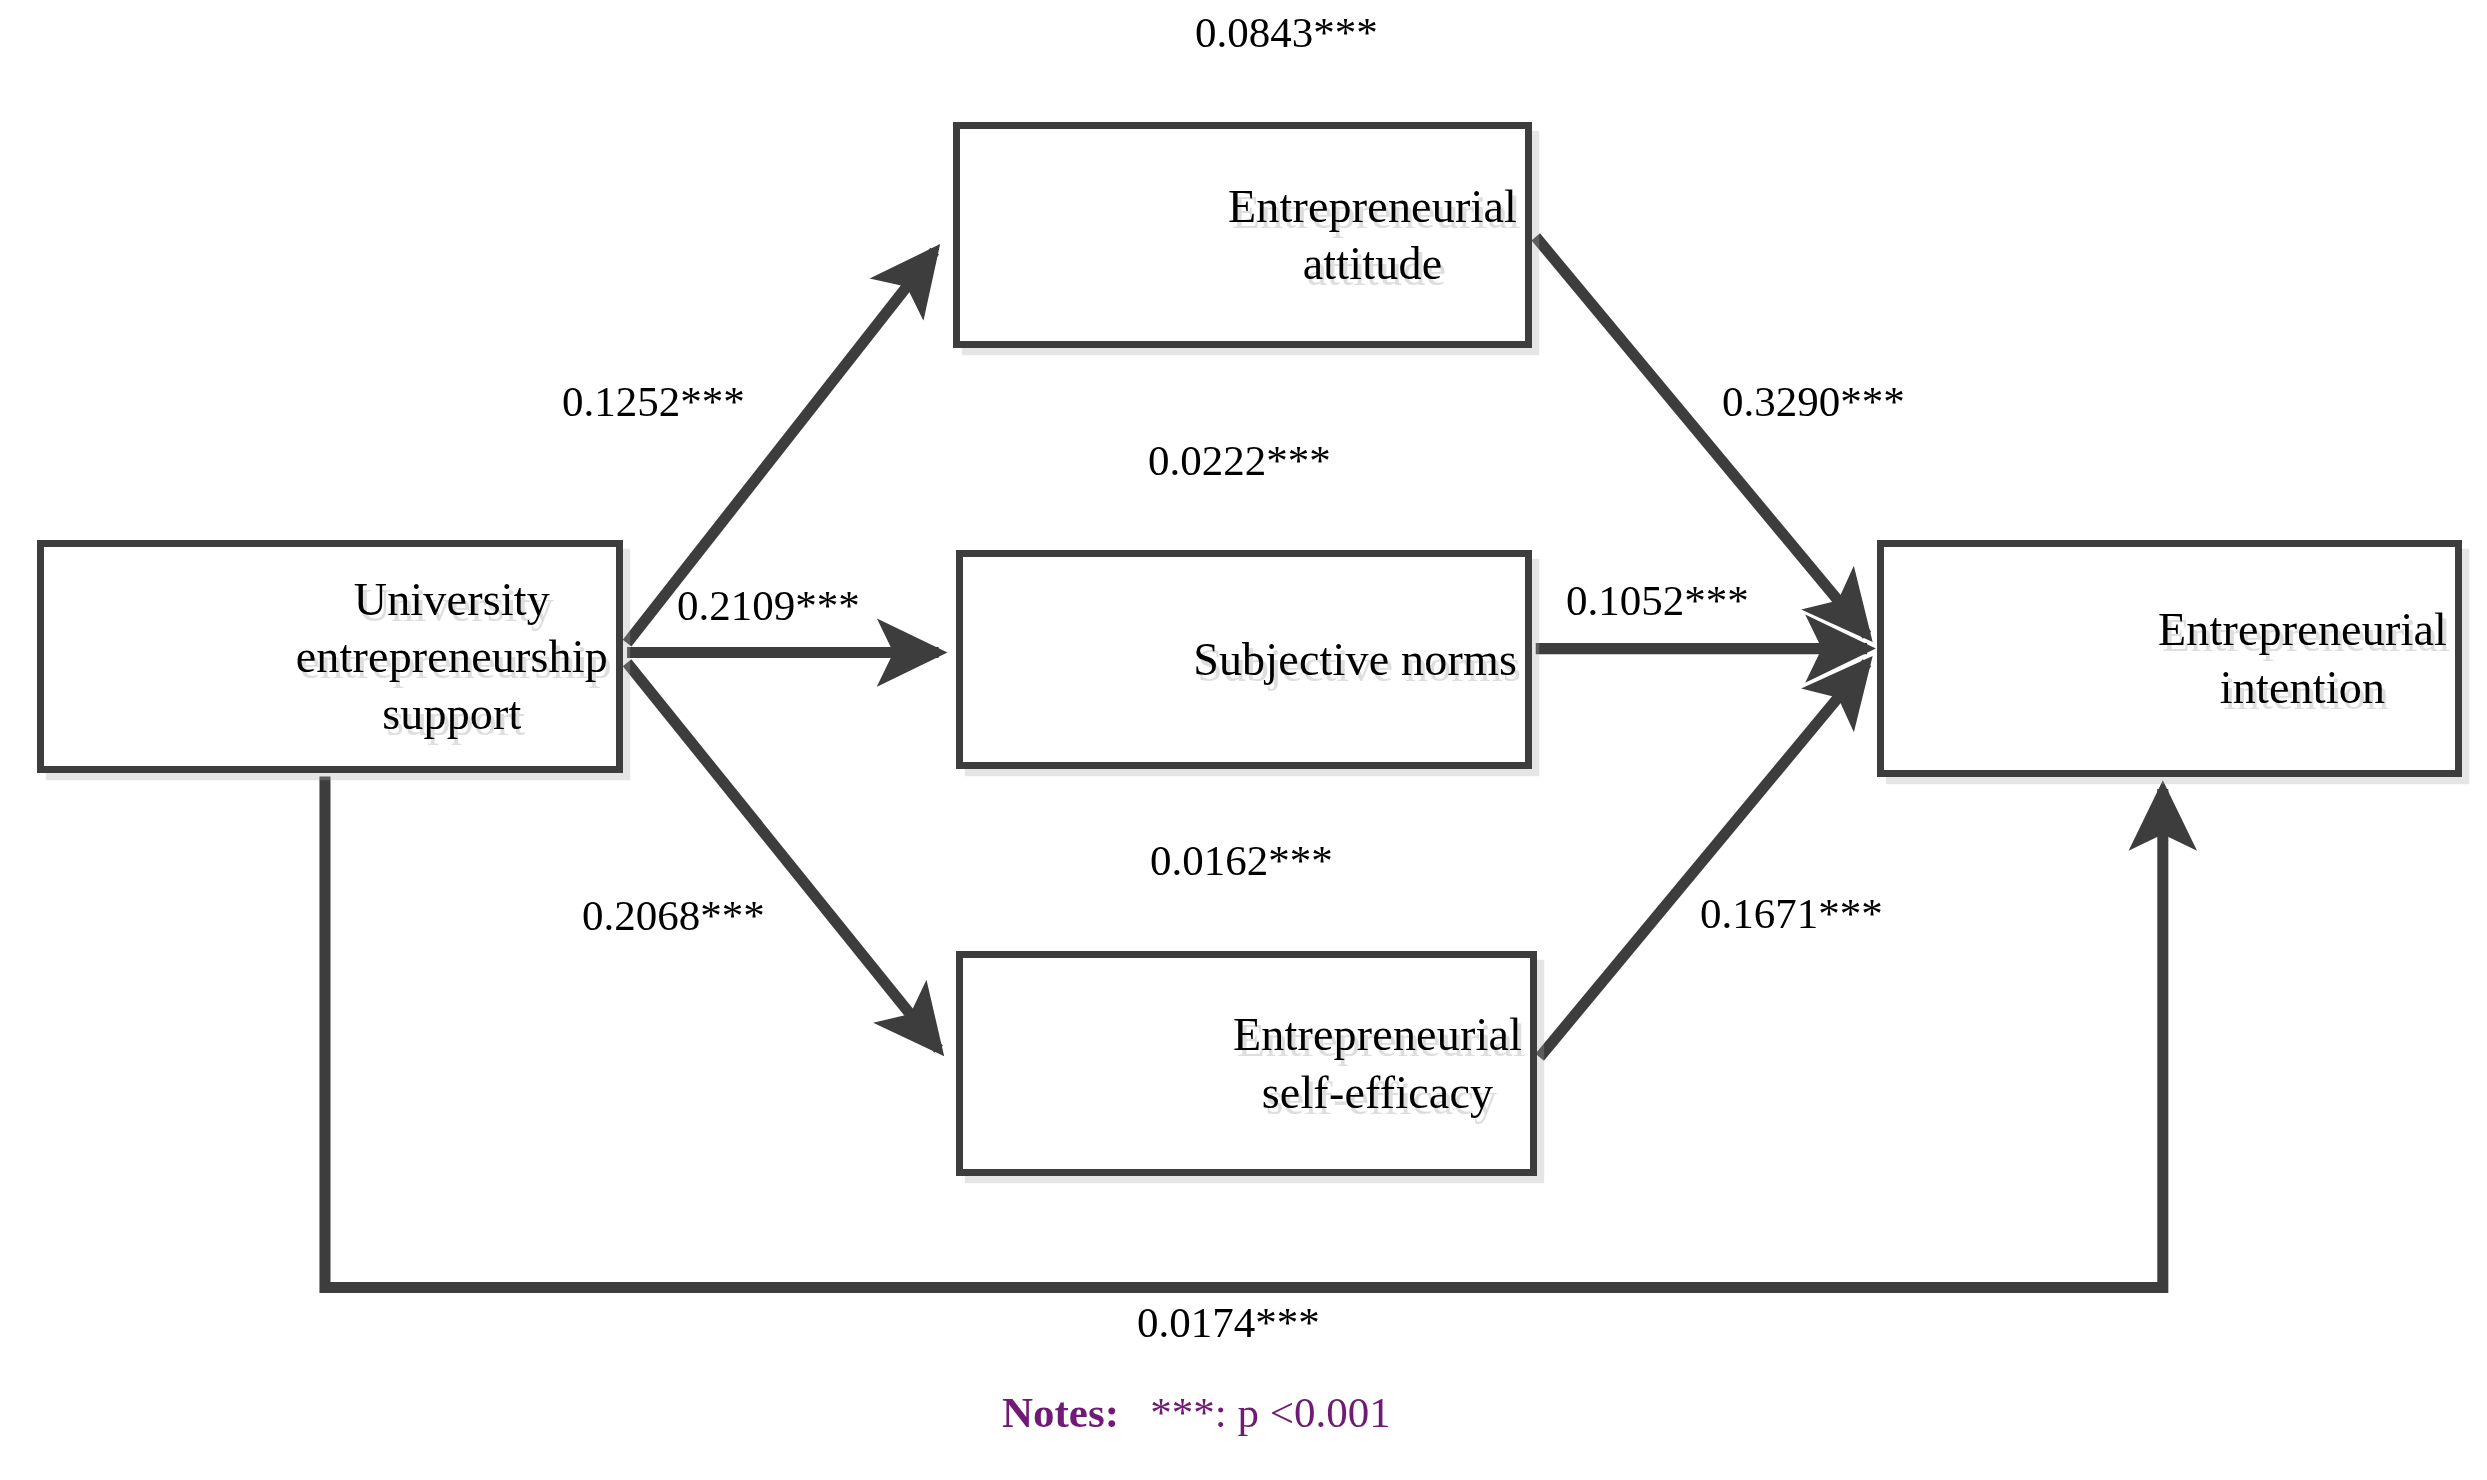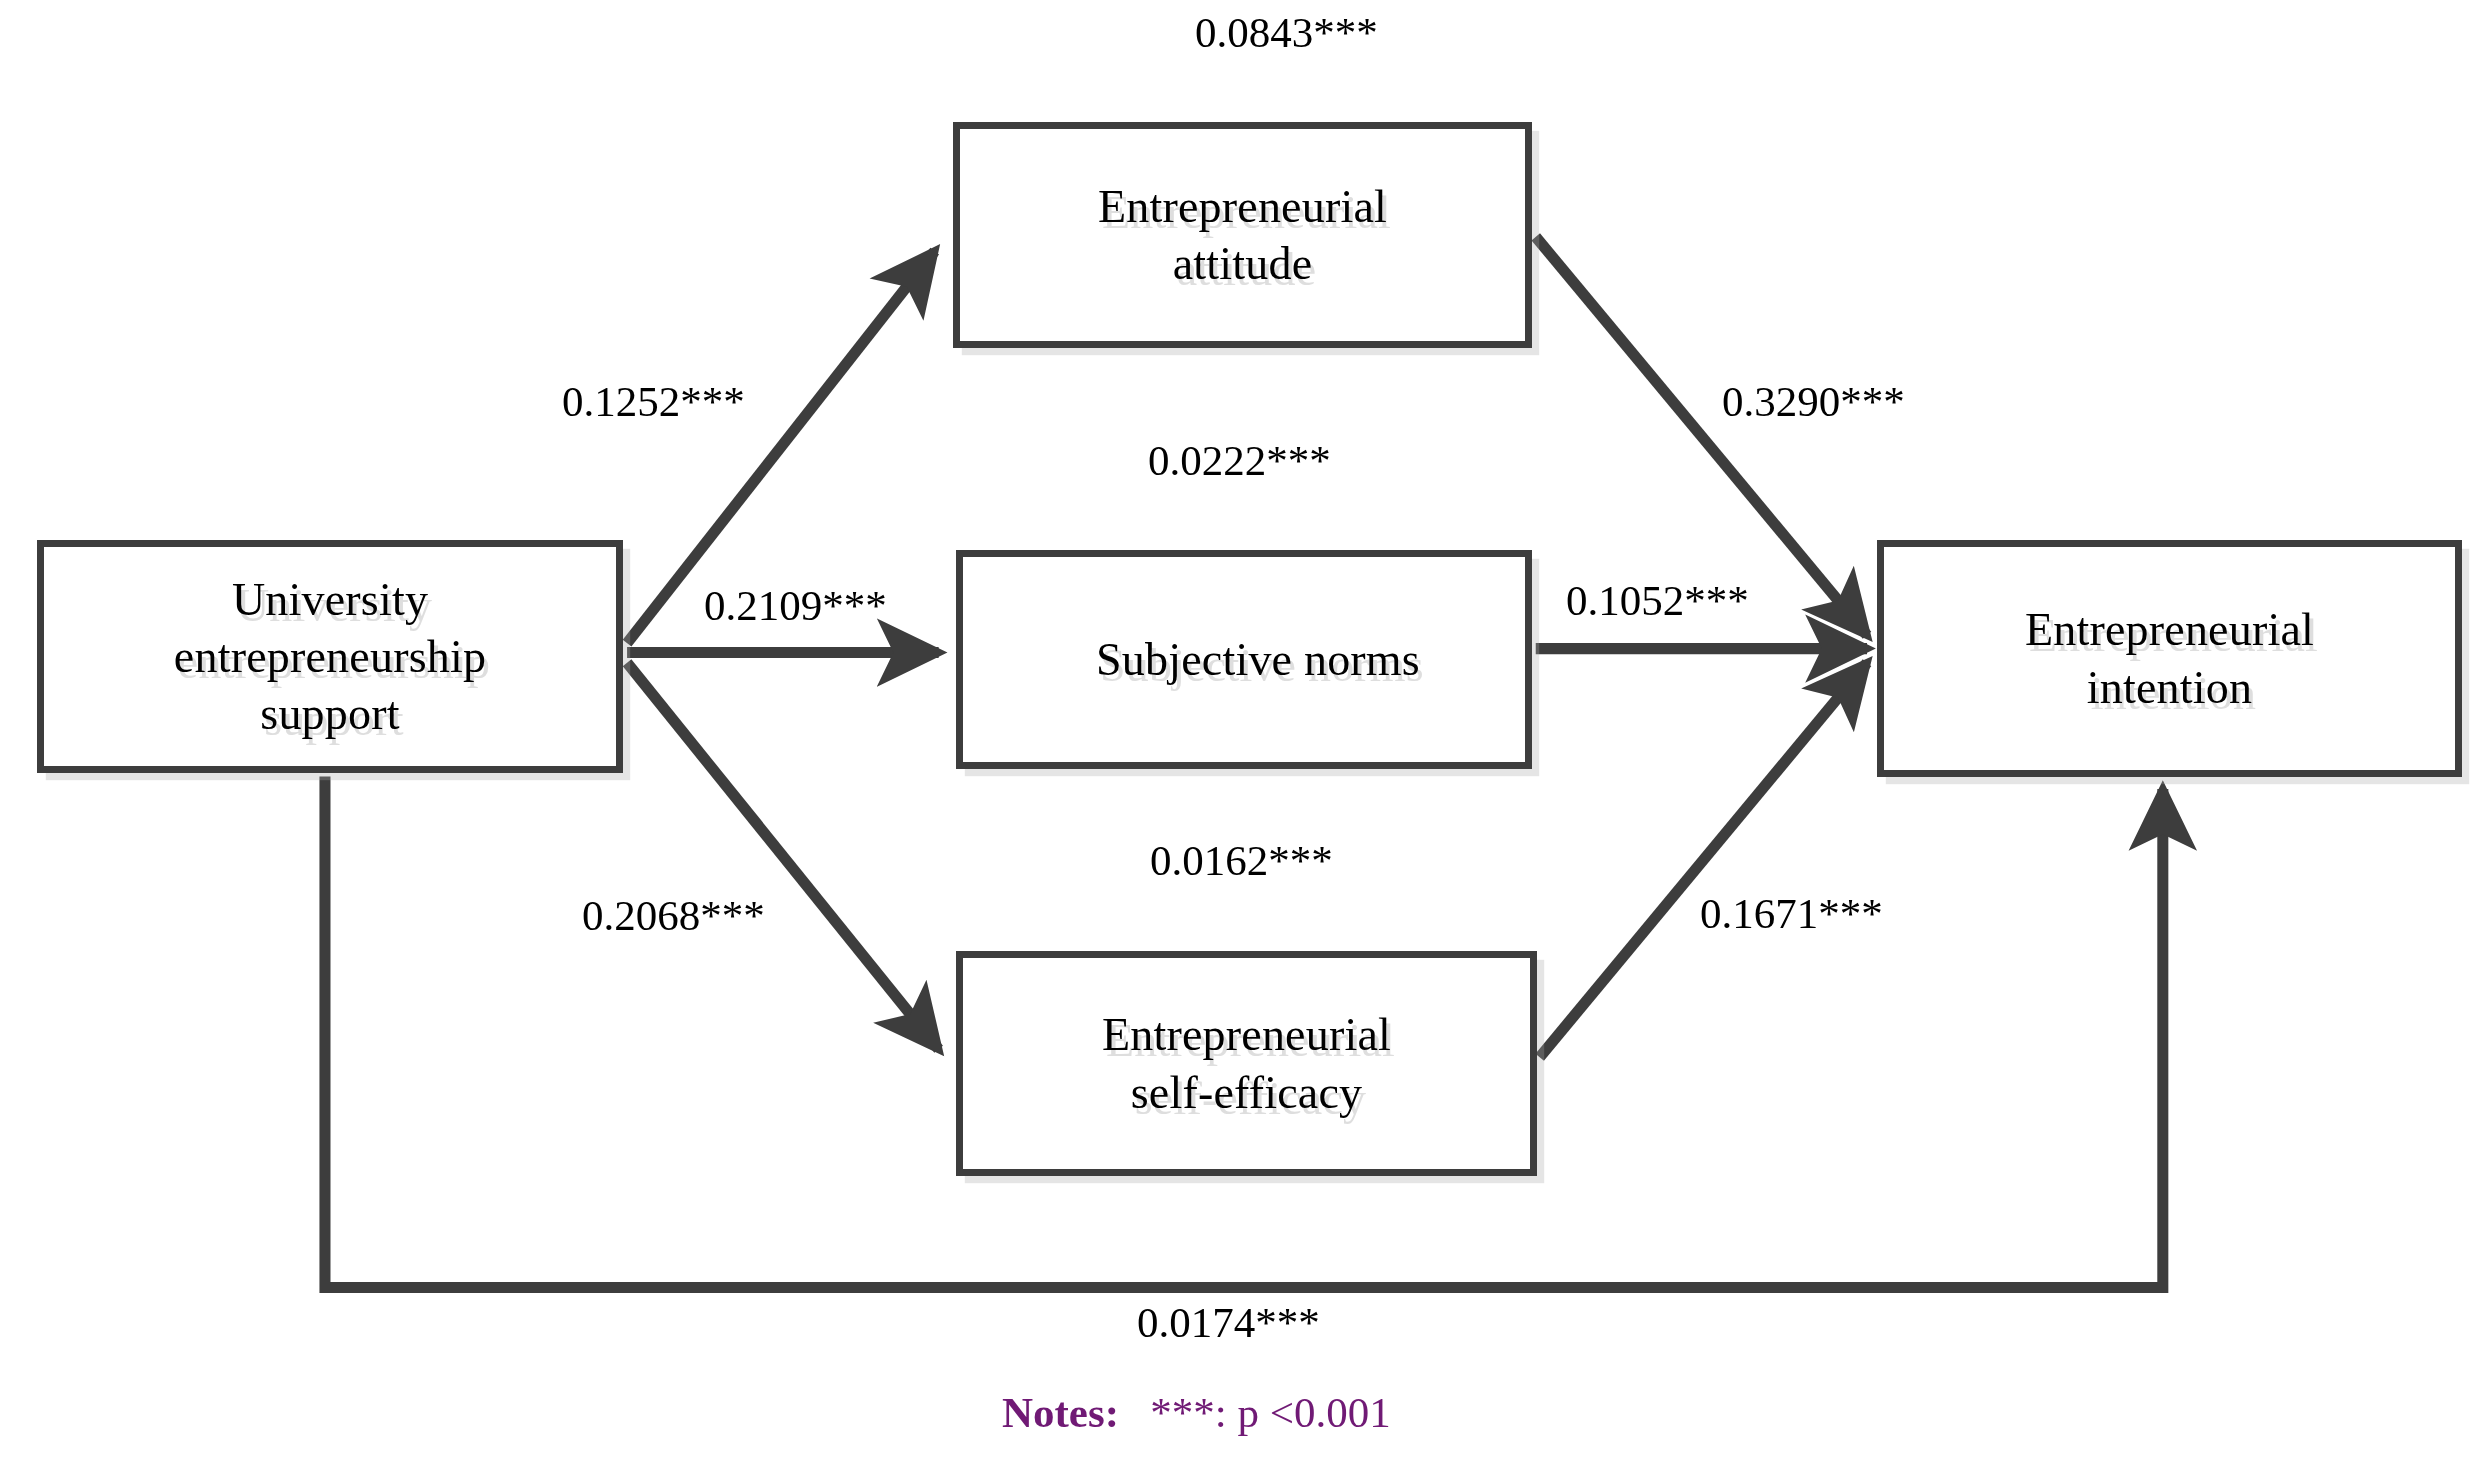--- a/index.html
+++ b/index.html
@@ -25,21 +25,21 @@
     width: 2487px;
     height: 1481px;
   }
   .node {
     position: absolute;
     box-sizing: border-box;
     background: #ffffff;
     border: 7px solid #3d3d3d;
     display: flex;
     align-items: center;
-    justify-content: center;
+    justify-content: flex-end;
     text-align: center;
     z-index: 3;
     box-shadow: 8px 8px 0 -0.8px rgba(170,170,170,0.30);
   }
   .node-label {
     font-family: "Liberation Serif", "DejaVu Serif", serif;
     font-size: 46px;
     line-height: 1.24;
     color: #000000;
     letter-spacing: 0.2px;
@@ -120,21 +120,21 @@
   </div>
 
   <div class="edge-label" style="left:1178px; top:8px;margin-left:17px;">0.0843***</div>
 
   <div class="edge-label" style="left:1148px; top:436px;">0.0222***</div>
 
   <div class="edge-label" style="left:1150px; top:836px;">0.0162***</div>
 
   <div class="edge-label" style="left:562px; top:377px;">0.1252***</div>
 
-  <div class="edge-label" style="left:704px; top:581px;">0.2109***</div>
+  <div class="edge-label" style="left:677px; top:581px;">0.2109***</div>
 
   <div class="edge-label" style="left:582px; top:891px;font-family:Liberation Serif, serif;">0.2068***</div>
 
   <div class="edge-label" style="left:1722px; top:377px;">0.3290***</div>
 
   <div class="edge-label" style="left:1566px; top:576px;">0.1052***</div>
 
   <div class="edge-label" style="left:1700px; top:889px;">0.1671***</div>
 
   <div class="edge-label" style="left:1137px; top:1298px;">0.0174***</div>

